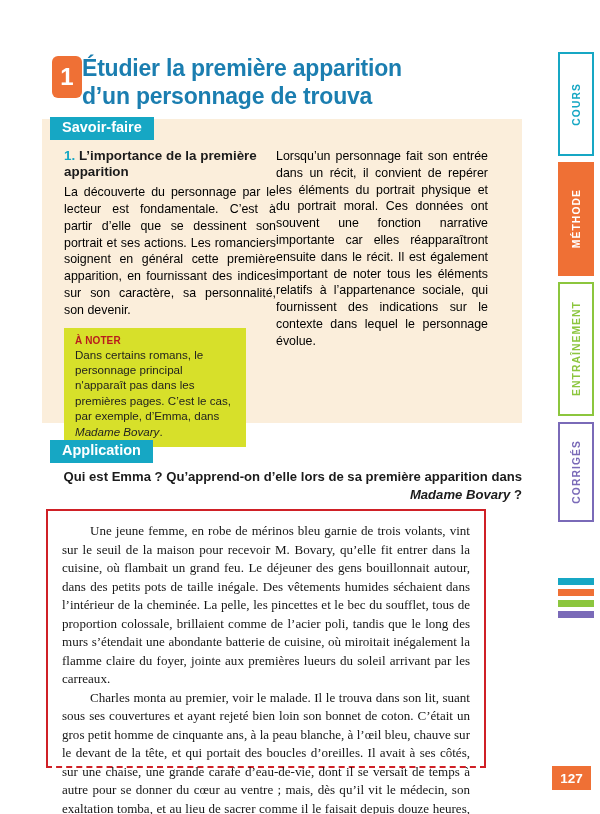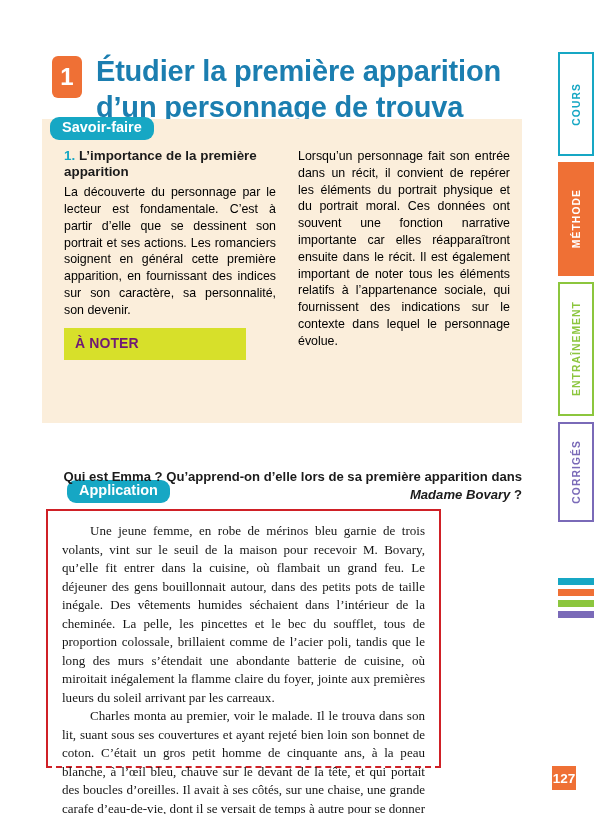--- a/index.html
+++ b/index.html
@@ -32,23 +32,22 @@
     color: #ffffff;
     font-size: 24px;
     font-weight: bold;
     display: flex;
     align-items: center;
     justify-content: center;
     flex: 0 0 auto;
     margin-top: 2px;
   }
   .title-text {
-    margin-left: 14px;
     color: #1b7eb0;
-    font-size: 29px;
+    font-size: 23px;
     font-weight: bold;
     line-height: 1.23;
     letter-spacing: -0.2px;
   }
 
   
   .method-panel {
     position: absolute;
     left: 42px;
     top: 119px;
@@ -57,34 +56,32 @@
     background: #fbeedb;
   }
   .tag-label {
     display: inline-block;
     background: #16a7c4;
     color: #ffffff;
     font-size: 14.5px;
     font-weight: bold;
     padding: 3px 12px 4px 12px;
     line-height: 1.1;
-    border-radius: 9px;
   }
   .savoir-tag-wrap {
     position: absolute;
     left: 8px;
     top: -2px;
   }
   .columns {
     position: absolute;
     left: 22px;
     top: 29px;
     width: 446px;
     display: flex;
-    gap: 22px;
   }
   .col { width: 212px; }
   .col-heading {
     font-size: 13.4px;
     font-weight: bold;
     color: #1b1b1b;
     line-height: 1.2;
     margin: 0 0 4px 0;
   }
   .col-heading .num { color: #16a7c4; }
@@ -98,60 +95,59 @@
 
   
   .note-box {
     margin-top: 9px;
     background: #d7e02a;
     padding: 7px 9px 8px 11px;
     width: 182px;
     box-sizing: border-box;
   }
   .note-title {
-    color: #701a75;
-    font-size: 14px;
+    color: #b91c1c;
+    font-size: 10px;
     font-weight: bold;
     margin: 0 0 1px 0;
     letter-spacing: 0.1px;
   }
   .note-body {
     font-size: 11.6px;
     line-height: 1.33;
     color: #1e1e1e;
     margin: 0;
   }
   .note-body i { font-style: italic; }
 
   
   .application-tag {
     position: absolute;
-    left: 67px;
+    left: 50px;
     top: 440px;
-    margin-top: 40px;
   }
   .question {
     position: absolute;
     left: 44px;
     top: 468px;
     width: 478px;
     font-size: 13.1px;
     font-weight: bold;
     line-height: 1.34;
     color: #1b1b1b;
     text-align: right;
   }
   .question i { font-style: italic; }
 
   
   .excerpt-box {
     position: absolute;
     left: 46px;
     top: 509px;
-    width: 395px;
+    width: 440px;
     height: 259px;
     box-sizing: border-box;
     border-top: 2px solid #cf2026;
     border-left: 2px solid #cf2026;
     border-right: 2px solid #cf2026;
     border-bottom: 2px dashed #cf2026;
     background: #ffffff;
   }
   .excerpt-text {
     font-family: "Liberation Serif", serif;
@@ -207,21 +203,21 @@
   }
   .color-bar {
     height: 7px;
     margin-bottom: 4px;
   }
 
   .page-number {
     position: absolute;
     left: 552px;
     top: 766px;
-    width: 24px;
+    width: 39px;
     height: 24px;
     background: #ef7035;
     color: #ffffff;
     font-size: 13.5px;
     font-weight: bold;
     display: flex;
     align-items: center;
     justify-content: center;
   }
 </style>
@@ -246,20 +242,21 @@
 
     <div class="col">
       <h3 class="col-heading">
         <span class="num">1.</span>
         <span>L’importance de la première apparition</span>
       </h3>
       <p class="col-body">La découverte du personnage par le lecteur est fondamentale. C’est à partir d’elle que se dessinent son portrait et ses actions. Les romanciers soignent en général cette première apparition, en fournissant des indices sur son caractère, sa personnalité, son devenir.</p>
 
       <div class="note-box">
         <div class="note-title">À NOTER</div>
+        <p class="note-body"><span>Dans certains romans, le personnage principal n'apparaît pas dans les premières pages. C’est le cas, par exemple, d’Emma, dans </span><i>Madame Bovary</i><span>.</span></p>
       </div>
     </div>
 
     <div class="col">
       <p class="col-body">Lorsqu’un personnage fait son entrée dans un récit, il convient de repérer les éléments du portrait physique et du portrait moral. Ces données ont souvent une fonction narrative importante car elles réapparaîtront ensuite dans le récit. Il est également important de noter tous les éléments relatifs à l’appartenance sociale, qui fournissent des indications sur le contexte dans lequel le personnage évolue.</p>
     </div>
 
   </div>
 </div>
 

